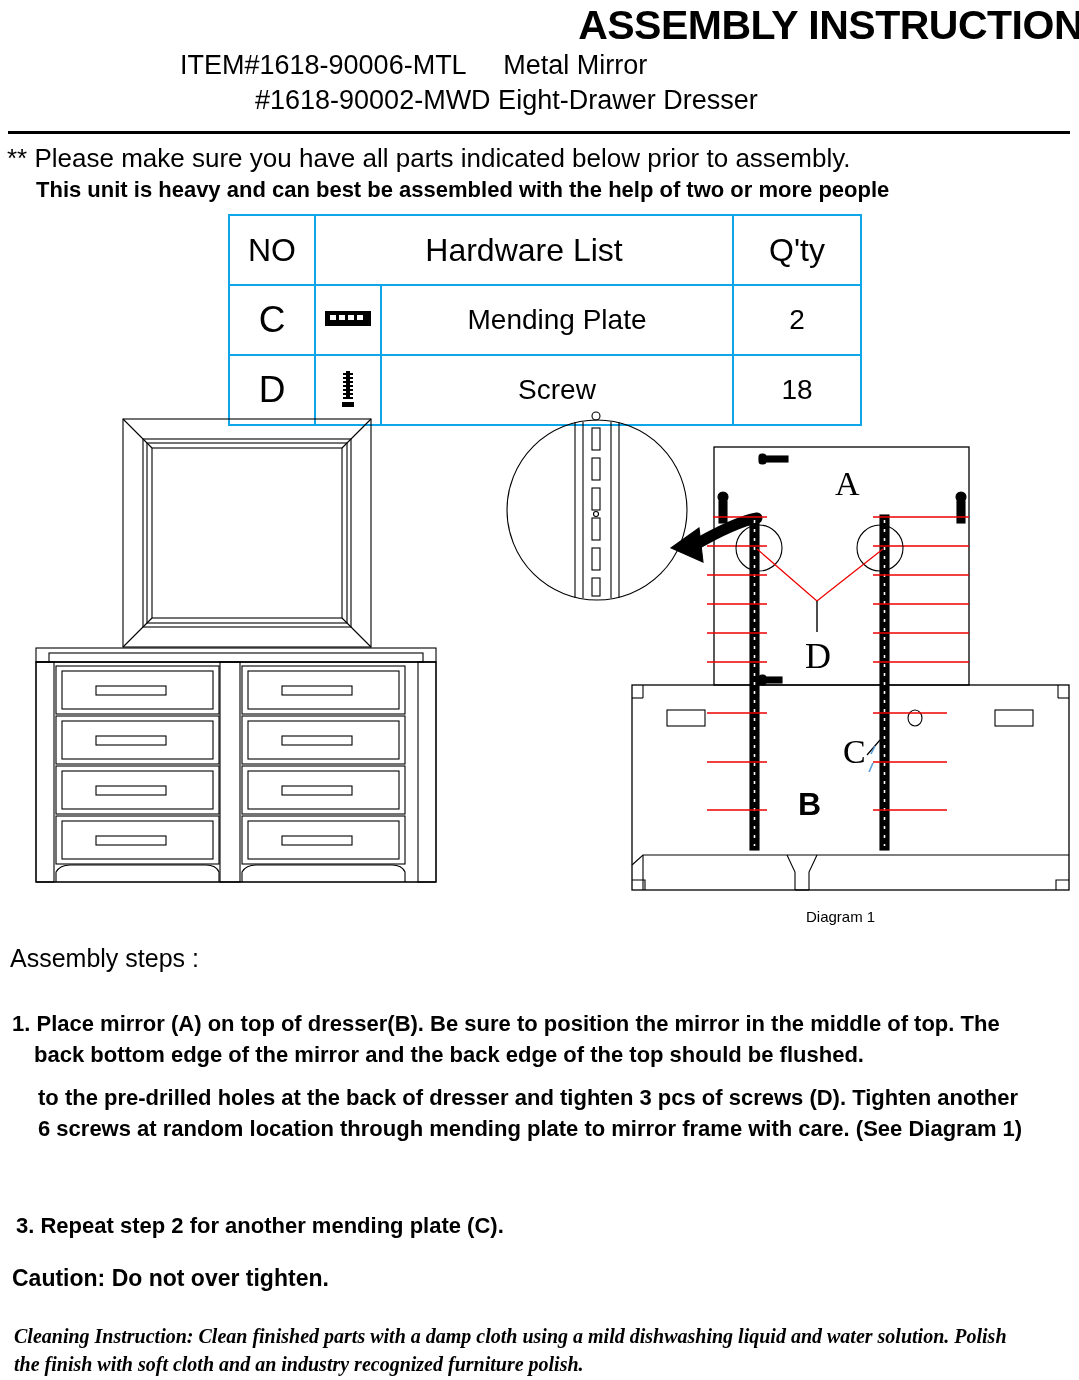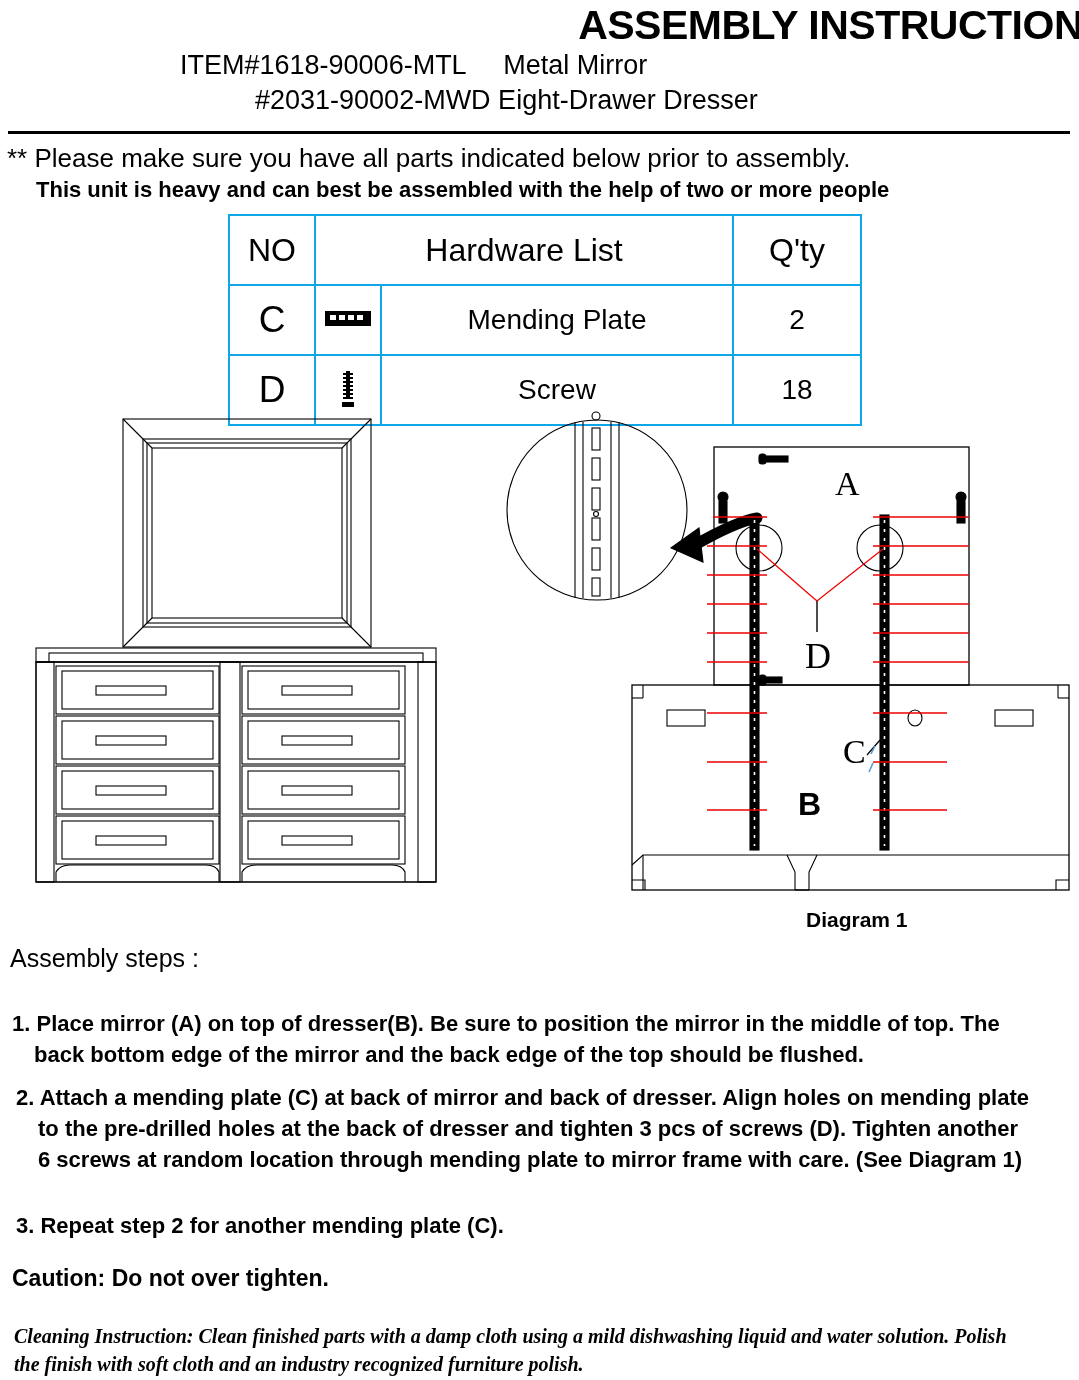--- a/index.html
+++ b/index.html
@@ -138,22 +138,22 @@
     width: 470px; height: 495px;
   }
   .illus-right {
     position: absolute;
     left: 495px; top: 410px;
     width: 575px; height: 500px;
   }
   .diagram-caption {
     position: absolute;
     left: 806px; top: 908px;
-    font-size: 21px;
-    font-weight: bold;
+    font-size: 15px;
+    font-weight: normal;
   }
 
   
   .steps-title {
     position: absolute;
     left: 10px; top: 944px;
     font-size: 25px;
     font-weight: normal;
   }
   .step {
@@ -183,21 +183,21 @@
     font-weight: bold;
     font-style: italic;
     line-height: 28px;
   }
 </style>
 </head>
 <body>
 
 <div class="doc-title">ASSEMBLY INSTRUCTION</div>
 <div class="item-line-1">ITEM#1618-90006-MTL     Metal Mirror</div>
-<div class="item-line-2">#2031-90002-MWD Eight-Drawer Dresser</div>
+<div class="item-line-2">#1618-90002-MWD Eight-Drawer Dresser</div>
 <div class="hrule"></div>
 
 <div class="notice-1">** Please make sure you have all parts indicated below prior to assembly.</div>
 <div class="notice-2">This unit is heavy and can best be assembled with the help of two or more people</div>
 
 <table class="hw-table">
   <colgroup>
     <col class="col-no">
       <col class="col-icon">
       <col class="col-name">
@@ -436,21 +436,20 @@
 <div class="diagram-caption">Diagram 1</div>
 
 <div class="steps-title">Assembly steps :</div>
 
 <div class="step step-1">
   <span class="ln">1. Place mirror (A) on top of dresser(B). Be sure to position the mirror in the middle of top. The</span>
   <span class="ln ind">back bottom edge of the mirror and the back edge of the top should be flushed.</span>
 </div>
 
 <div class="step step-2">
-  <span class="ln">2. Attach a mending plate (C) at back of mirror and back of dresser. Align holes on mending plate</span>
   <span class="ln ind">to the pre-drilled holes at the back of dresser and tighten 3 pcs of screws (D). Tighten another</span>
   <span class="ln ind">6 screws at random location through mending plate to mirror frame with care. (See Diagram 1)</span>
 </div>
 
 <div class="step step-3">
   <span class="ln">3. Repeat step 2 for another mending plate (C).</span>
 </div>
 
 <div class="caution">Caution: Do not over tighten.</div>
 <div class="cleaning">Cleaning Instruction: Clean finished parts with a damp cloth using a mild dishwashing liquid and water solution. Polish the finish with soft cloth and an industry recognized furniture polish.</div>

